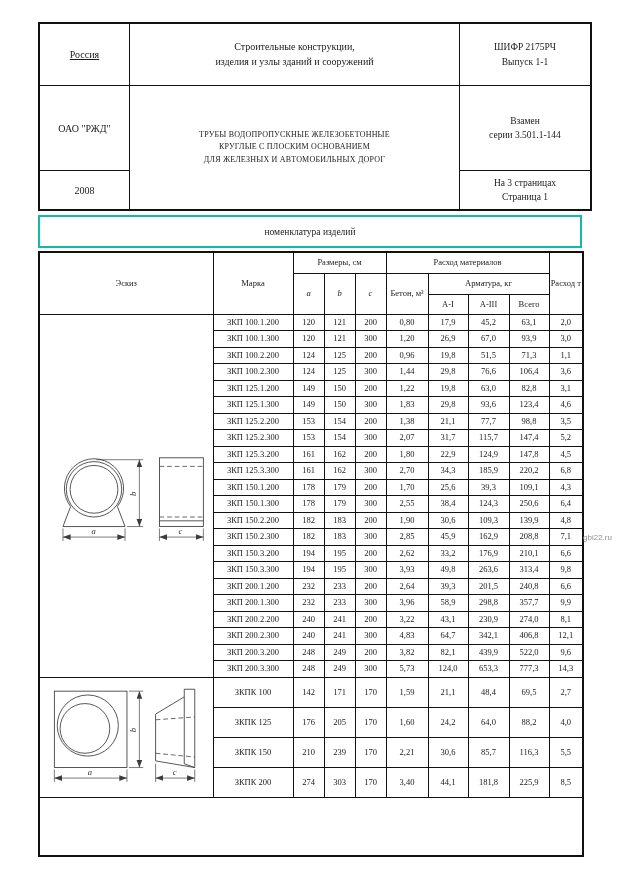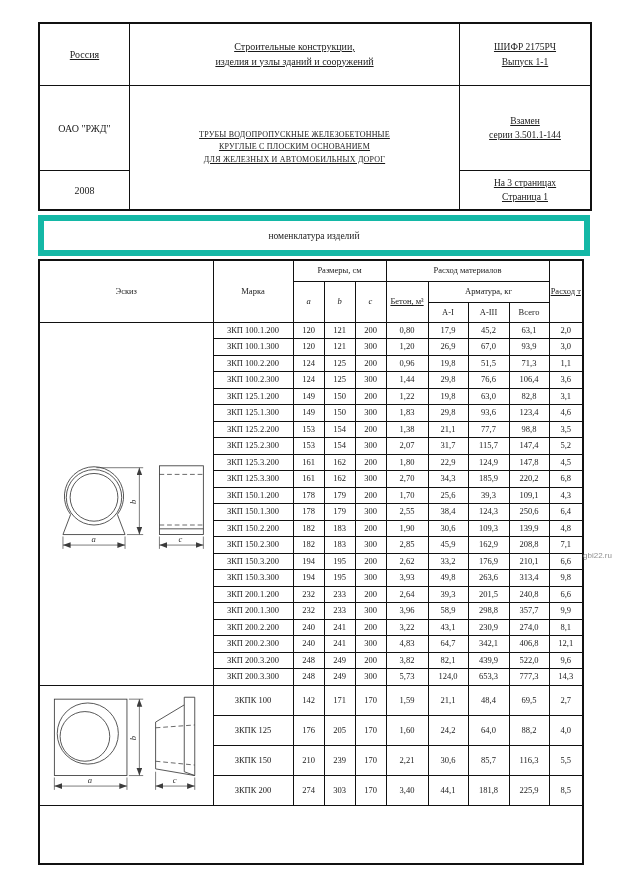--- a/index.html
+++ b/index.html
@@ -14,33 +14,33 @@
   
   table{border-collapse:collapse;}
   .stamp{width:544px;table-layout:fixed;border:2px solid #111;}
   .stamp td{border:1px solid #111;text-align:center;vertical-align:middle;padding:2px;}
   .stamp .c1{width:85px;}
   .stamp .c2{width:325px;}
   .stamp .c3{width:126px;}
   .stamp .r1{height:57px;}
   .stamp .r2{height:80px;}
   .stamp .r3{height:34px;}
-  .pre{white-space:pre-line;text-decoration:underline;}
+  .pre{white-space:pre-line;}
   .stamp-country{font-size:10px;text-decoration:underline;}
   .stamp-subject{font-size:10px;line-height:1.45;}
   .stamp-code{font-size:9.5px;line-height:1.5;}
   .stamp-org{font-size:10px;}
   .stamp-title{font-size:8px;line-height:1.55;letter-spacing:.2px;}
   .stamp-replaces{font-size:9.5px;line-height:1.5;}
   .stamp-year{font-size:10px;}
   .stamp-pages{font-size:9.5px;line-height:1.5;margin-top:24px;}
 
   
   .nomenclature{
-    margin-top:4px;width:540px;height:29px;border:6px solid #14b8a6;
+    margin-top:4px;width:540px;height:29px;border:2px solid #14b8a6;
     display:flex;align-items:center;justify-content:center;
     font-size:9.5px;
   }
 
   
   .products{margin-top:3px;width:544px;table-layout:fixed;border:2px solid #111;}
   .products th,.products td{
     border:1px solid #111;text-align:center;vertical-align:middle;
     font-weight:normal;font-size:8.5px;padding:0 1px;
     overflow:hidden;white-space:nowrap;
@@ -57,21 +57,21 @@
   .sketch-cell svg{display:block;margin:0 auto;}
 
   
   .sk{stroke:#3c3c3c;stroke-width:0.9;fill:none;}
   .sk-dim{stroke:#3c3c3c;stroke-width:0.7;fill:none;}
   .sk-dash{stroke:#3c3c3c;stroke-width:0.8;fill:none;stroke-dasharray:5,3;}
   .sk-label{font-family:"Liberation Serif",serif;font-style:italic;font-size:9px;fill:#333;}
 
   
   .watermark{
-    position:absolute;left:583px;top:551px;
+    position:absolute;left:583px;top:533px;
     font-family:"Liberation Sans",sans-serif;font-size:8px;color:#909090;
   }
 </style>
 </head>
 <body>
 
 <div class="page">
   <div class="doc">
 
     <table class="stamp">

